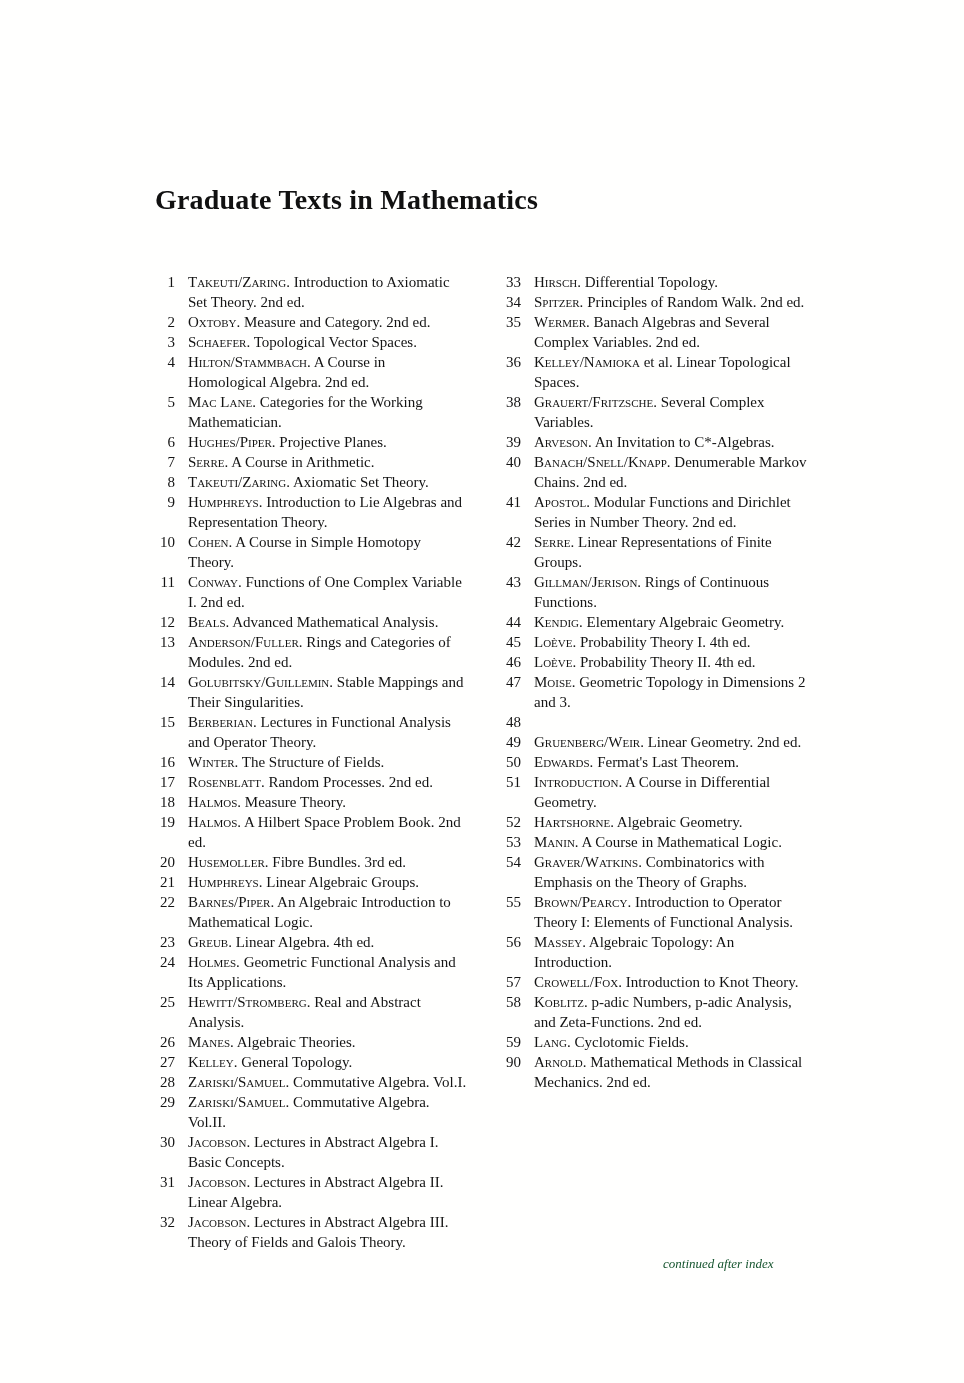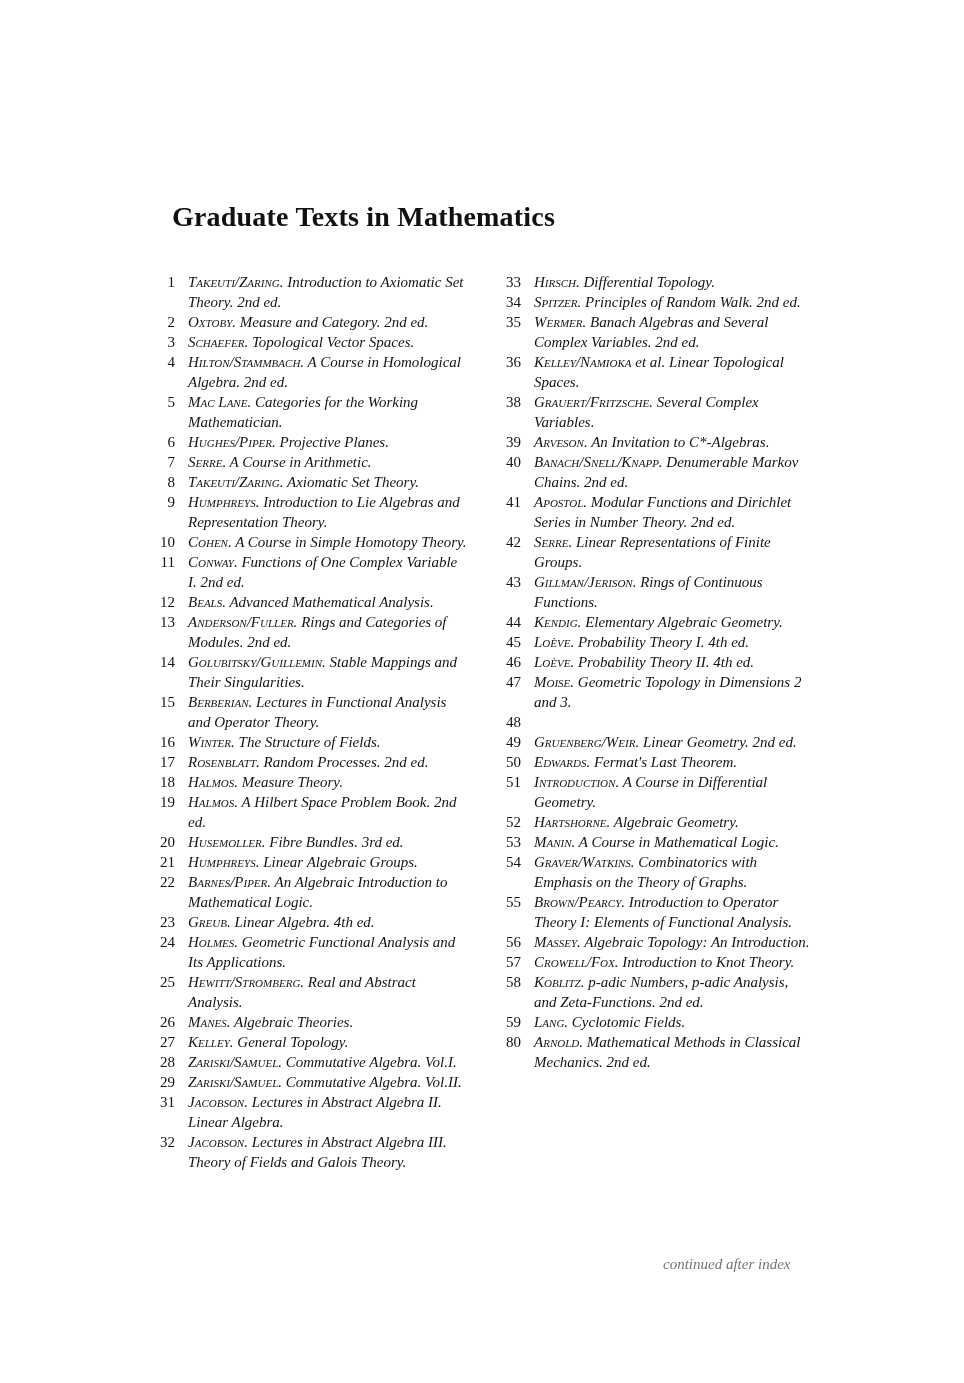--- a/index.html
+++ b/index.html
@@ -17,21 +17,21 @@
   }
   .page {
     position: absolute;
     inset: 0;
     background: #fffffe;
   }
   .title {
     position: absolute;
     left: 155px;
     top: 184px;
-    margin: 17px;
+    margin: 0;
     font-size: 28px;
     font-weight: bold;
     letter-spacing: 0.2px;
     color: #111111;
   }
   .columns {
     position: absolute;
     left: 149px;
     top: 272px;
     display: flex;
@@ -50,32 +50,31 @@
   }
   .num {
     width: 26px;
     flex: none;
     text-align: right;
     margin-right: 13px;
   }
   .txt {
     flex: 1;
     min-width: 0;
-    font-style: italic;
   }
   .author {
     font-variant: small-caps;
   }
   .continued {
     position: absolute;
     top: 1256px;
     left: 663px;
-    font-size: 15px;
+    font-size: 13px;
     font-style: italic;
-    color: #737373;
+    color: #14532d;
   }
 </style>
 </head>
 <body>
 
 <div class="page">
   <h1 class="title">Graduate Texts in Mathematics</h1>
 
   <div class="columns">
     <ol class="col">
@@ -189,20 +188,24 @@
         </li>
         <li class="entry">
           <span class="num">28</span>
           <span class="txt"><span class="author">Zariski/Samuel.</span> Commutative Algebra. Vol.I.</span>
         </li>
         <li class="entry">
           <span class="num">29</span>
           <span class="txt"><span class="author">Zariski/Samuel.</span> Commutative Algebra. Vol.II.</span>
         </li>
         <li class="entry">
+          <span class="num">30</span>
+          <span class="txt"><span class="author">Jacobson.</span> Lectures in Abstract Algebra I. Basic Concepts.</span>
+        </li>
+        <li class="entry">
           <span class="num">31</span>
           <span class="txt"><span class="author">Jacobson.</span> Lectures in Abstract Algebra II. Linear Algebra.</span>
         </li>
         <li class="entry">
           <span class="num">32</span>
           <span class="txt"><span class="author">Jacobson.</span> Lectures in Abstract Algebra III. Theory of Fields and Galois Theory.</span>
         </li>
       </ol>
     <ol class="col">
         <li class="entry">
@@ -302,20 +305,20 @@
         </li>
         <li class="entry">
           <span class="num">58</span>
           <span class="txt"><span class="author">Koblitz.</span> p-adic Numbers, p-adic Analysis, and Zeta-Functions. 2nd ed.</span>
         </li>
         <li class="entry">
           <span class="num">59</span>
           <span class="txt"><span class="author">Lang.</span> Cyclotomic Fields.</span>
         </li>
         <li class="entry">
-          <span class="num">80</span>
+          <span class="num">90</span>
           <span class="txt"><span class="author">Arnold.</span> Mathematical Methods in Classical Mechanics. 2nd ed.</span>
         </li>
       </ol>
   </div>
 
   <div class="continued">continued after index</div>
 </div>
 
 </body></html>

